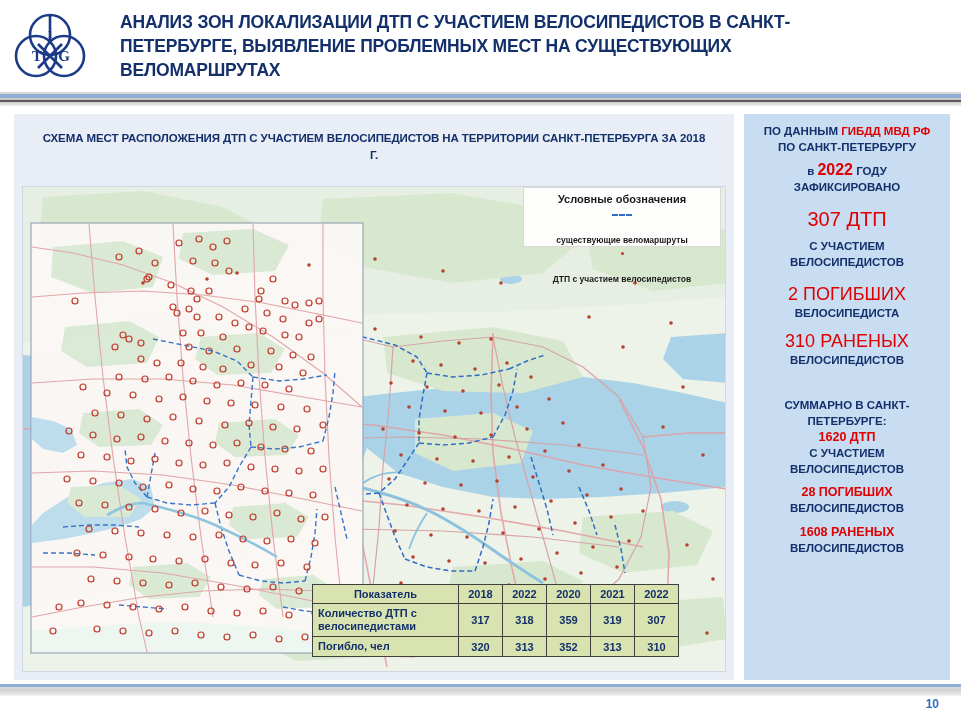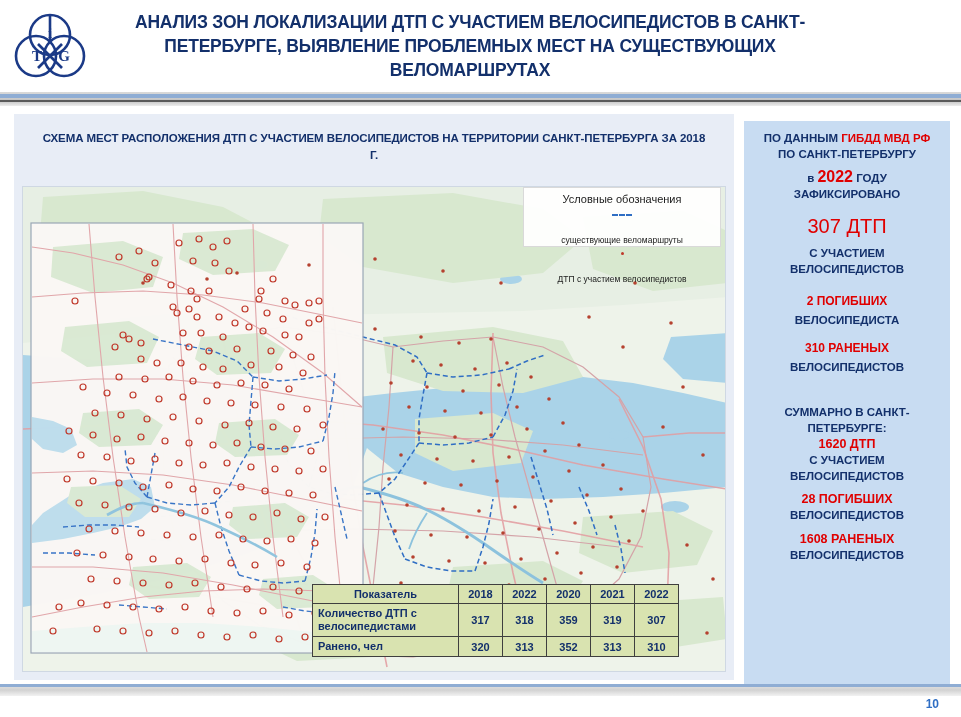--- a/index.html
+++ b/index.html
@@ -9,21 +9,20 @@
     font-family: "Liberation Sans", sans-serif;
     overflow: hidden;
   }
   .slide { position: relative; width: 961px; height: 717px; background: #fff; }
 
   
   .header { position: absolute; left: 0; top: 0; width: 961px; height: 92px; background: #fff; }
   .logo { position: absolute; left: 14px; top: 10px; width: 72px; height: 72px; }
   .title {
     position: absolute; left: 120px; top: 10px; width: 700px;
-    text-align: center;
     color: #13306b;
     font-weight: bold;
     font-size: 17.5px;
     line-height: 24px;
     letter-spacing: -0.2px;
   }
   .hdr-bar-wrap { position: absolute; left: 0; top: 92px; width: 961px; height: 14px; }
   .hdr-gray { position: absolute; left: 0; top: 0; width: 961px; height: 14px;
     background: linear-gradient(to bottom, #d9d9d9 0%, #cfcfcf 40%, #bfbfbf 60%, #ededed 100%); }
   .hdr-blue { position: absolute; left: 0; top: 2px; width: 961px; height: 4px; background: #8fadd4; }
@@ -34,21 +33,21 @@
     position: absolute; left: 14px; top: 114px; width: 720px; height: 566px;
     background: #e8edf6;
   }
   .subtitle {
     position: absolute; left: 24px; top: 16px; width: 672px;
     text-align: center; color: #13306b; font-weight: bold;
     font-size: 11.5px; line-height: 17px; letter-spacing: -0.1px;
   }
   .map-frame {
     position: absolute; left: 8px; top: 72px; width: 704px; height: 486px;
-    overflow: hidden; background: #b91c1c; border: 1px solid #cfd8e3;
+    overflow: hidden; background: #b91c1c; border: 1px solid #cfd8e3; font-weight: bold;
   }
   .map-svg { position: absolute; left: 0; top: 0; width: 704px; height: 486px; display: block; }
 
   
   .legend {
     position: absolute; right: 4px; top: 0px; width: 198px; height: 60px;
     background: rgba(255,255,255,0.93); border: 1px solid #d9d9d9;
     padding: 5px 6px 4px 6px;
   }
   .legend-title { font-size: 11px; color: #1a1a1a; text-align: center; margin-bottom: 3px; }
@@ -67,26 +66,25 @@
   }
   table.stats th { text-align: center; }
   table.stats td.label { text-align: left; width: 146px; line-height: 13px; }
   table.stats td.num { text-align: center; width: 44px; }
 
   
   .right-panel {
     position: absolute; left: 744px; top: 114px; width: 206px; height: 566px;
     background: #c8dcf2; padding: 10px 8px 8px 8px;
     text-align: center;
-    margin-top: 7px;
   }
   .rp-line { color: #13306b; font-weight: bold; font-size: 11.5px; line-height: 15.5px; }
   .rp-red { color: #e00000; }
   .rp-big { color: #e00000; font-weight: normal; font-size: 20px; line-height: 25px; }
-  .rp-big2 { color: #e00000; font-weight: bold; font-size: 12px; line-height: 24px; }
+  .rp-big2 { color: #e00000; font-weight: normal; font-size: 18px; line-height: 24px; }
   .rp-mid { color: #e00000; font-weight: bold; font-size: 12.5px; line-height: 17px; }
   .rp-yr { color: #e00000; font-weight: bold; font-size: 16px; }
   .sp-s { height: 7px; }
   .sp-m { height: 12px; }
   .sp-l { height: 30px; }
 
   
   .ftr-wrap { position: absolute; left: 0; top: 684px; width: 961px; height: 12px; }
   .ftr-gray { position: absolute; left: 0; top: 0; width: 961px; height: 12px;
     background: linear-gradient(to bottom, #e6e6e6 0%, #d2d2d2 50%, #f2f2f2 100%); }
@@ -613,21 +611,21 @@
       <tbody>
         <tr>
           <td class="label">Количество ДТП с велосипедистами</td>
           <td class="num">317</td>
           <td class="num">318</td>
           <td class="num">359</td>
           <td class="num">319</td>
           <td class="num">307</td>
         </tr>
         <tr>
-          <td class="label">Ранено, чел</td>
+          <td class="label">Погибло, чел</td>
           <td class="num">320</td>
           <td class="num">313</td>
           <td class="num">352</td>
           <td class="num">313</td>
           <td class="num">310</td>
         </tr>
       </tbody>
     </table>
   </div>
 

